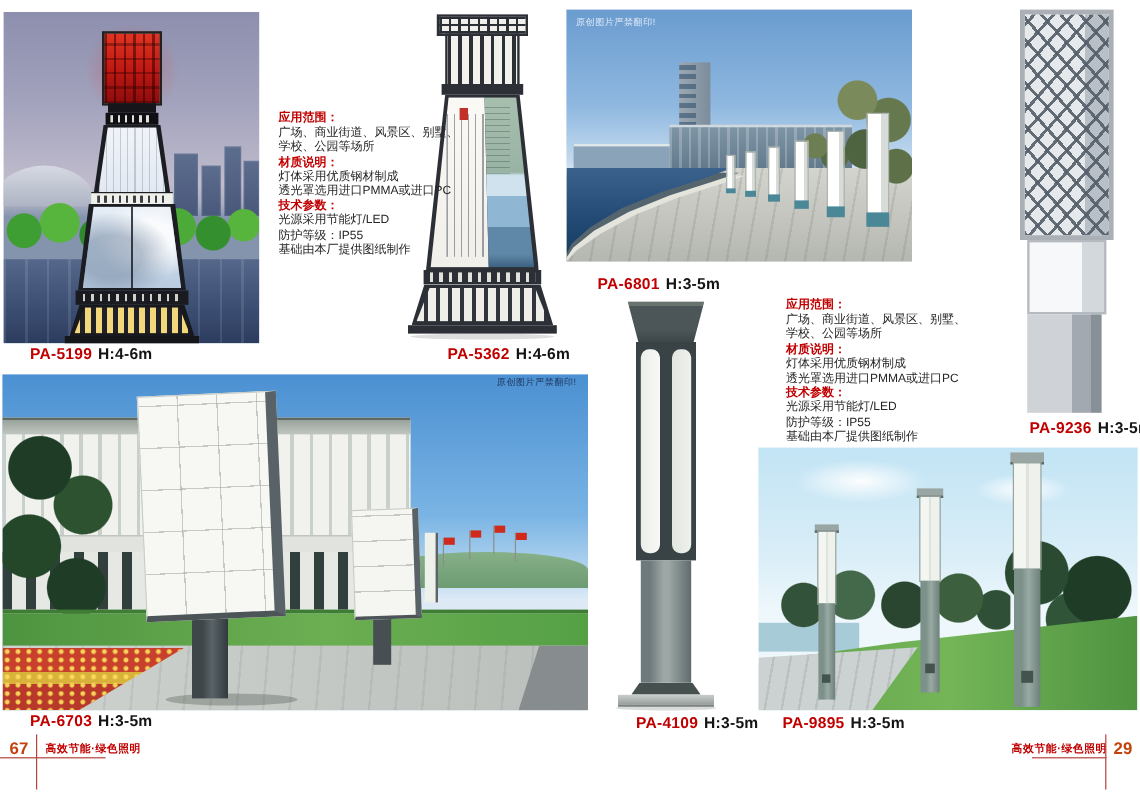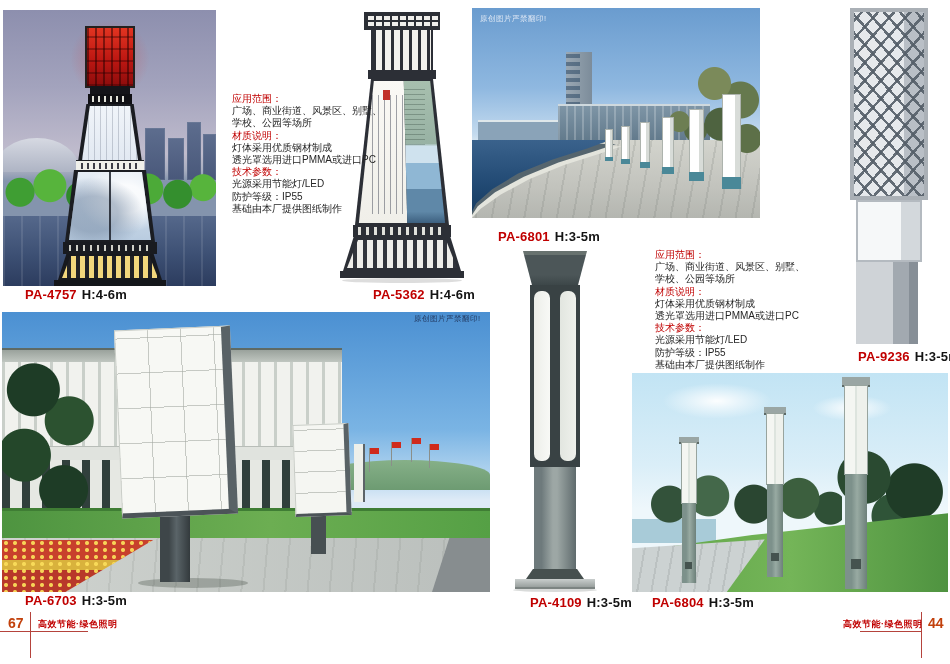--- a/index.html
+++ b/index.html
@@ -9,21 +9,21 @@
   .photo{position:absolute;overflow:hidden;}
   .seg{position:absolute;left:50%;transform:translateX(-50%);}
 
   
   .plabel{position:absolute;font-size:13px;font-weight:bold;white-space:nowrap;letter-spacing:.2px;}
   .pcode{color:#c00000;padding-left:20px;}
   .ph{color:#141414;margin-left:5px;}
 
   
   .spec{position:absolute;width:182px;font-size:10px;line-height:12.2px;color:#262626;}
-  .spec .hd{color:#c00000;font-weight:normal;}
+  .spec .hd{color:#c00000;font-weight:bold;}
 
   
   .wmark{position:absolute;font-size:7.5px;letter-spacing:.5px;color:rgba(25,38,72,.85);white-space:nowrap;}
 
   
   .pnum{position:absolute;font-size:14px;font-weight:bold;color:#c2410c;}
   .slogan{position:absolute;font-size:9px;font-weight:bold;color:#c00000;letter-spacing:.5px;white-space:nowrap;}
   .rule-h{position:absolute;height:1px;background:#b5433c;}
   .rule-v{position:absolute;width:1px;background:#b5433c;}
 
@@ -292,21 +292,21 @@
       <div class="seg t1-mainface"></div>
       <div class="seg t1-dband">
           <i></i>
         </div>
       <div class="seg t1-flarefr"></div>
       <div class="seg t1-slats"></div>
       <div class="seg t1-plinth"></div>
     </div>
   </div>
   <div class="plabel" style="left:5px;top:287px;">
-    <span class="pcode">PA-4757</span><span class="ph">H:4-6m</span>
+    <span class="pcode">PA-5199</span><span class="ph">H:4-6m</span>
   </div>
 
   <div class="abs t2">
     <div class="seg t2-cap"></div>
     <div class="seg t2-crown"></div>
     <div class="seg t2-shoulder"></div>
     <div class="seg t2-bodyfr"></div>
     <div class="seg t2-faceL"></div>
     <div class="seg t2-faceR"></div>
     <div class="t2-seal"></div>
@@ -469,26 +469,26 @@
       <div class="door" style="left:5px;bottom:16px;width:8px;height:8px;"></div>
     </div>
     <div class="pole4" style="left:212px;top:4px;width:24px;height:212px;">
       <div class="cap" style="height:8px;"></div>
       <div class="lum" style="top:8px;height:88px;"></div>
       <div class="shaft" style="top:97px;height:115px;"></div>
       <div class="door" style="left:7px;bottom:20px;width:10px;height:10px;"></div>
     </div>
   </div>
   <div class="plabel" style="left:632px;top:595px;">
-    <span class="pcode">PA-6804</span><span class="ph">H:3-5m</span>
+    <span class="pcode">PA-9895</span><span class="ph">H:3-5m</span>
   </div>
 
   <div class="pnum" style="left:8px;top:615px;">67</div>
   <div class="rule-v" style="left:30px;top:612px;height:46px;"></div>
   <div class="slogan" style="left:38px;top:618px;">高效节能·绿色照明</div>
   <div class="rule-h" style="left:0;top:631px;width:88px;"></div>
 
   <div class="slogan" style="left:843px;top:618px;">高效节能·绿色照明</div>
   <div class="rule-v" style="left:921px;top:612px;height:46px;"></div>
-  <div class="pnum" style="left:928px;top:615px;">44</div>
+  <div class="pnum" style="left:928px;top:615px;">29</div>
   <div class="rule-h" style="left:860px;top:631px;width:62px;"></div>
 
 </div>
 
 </body></html>

